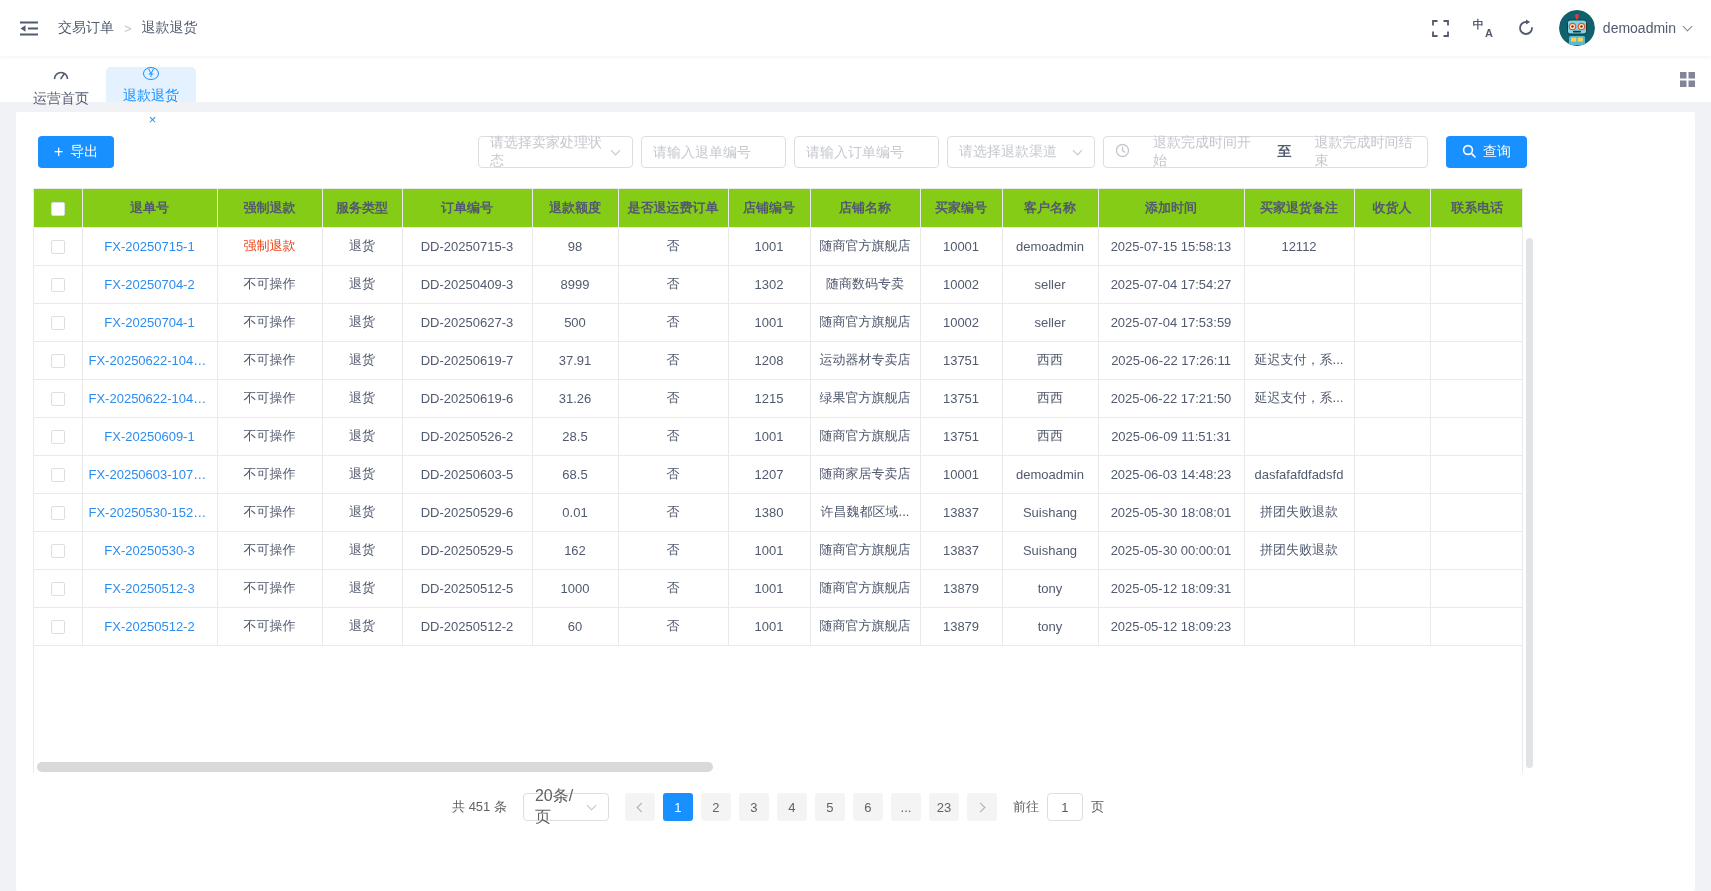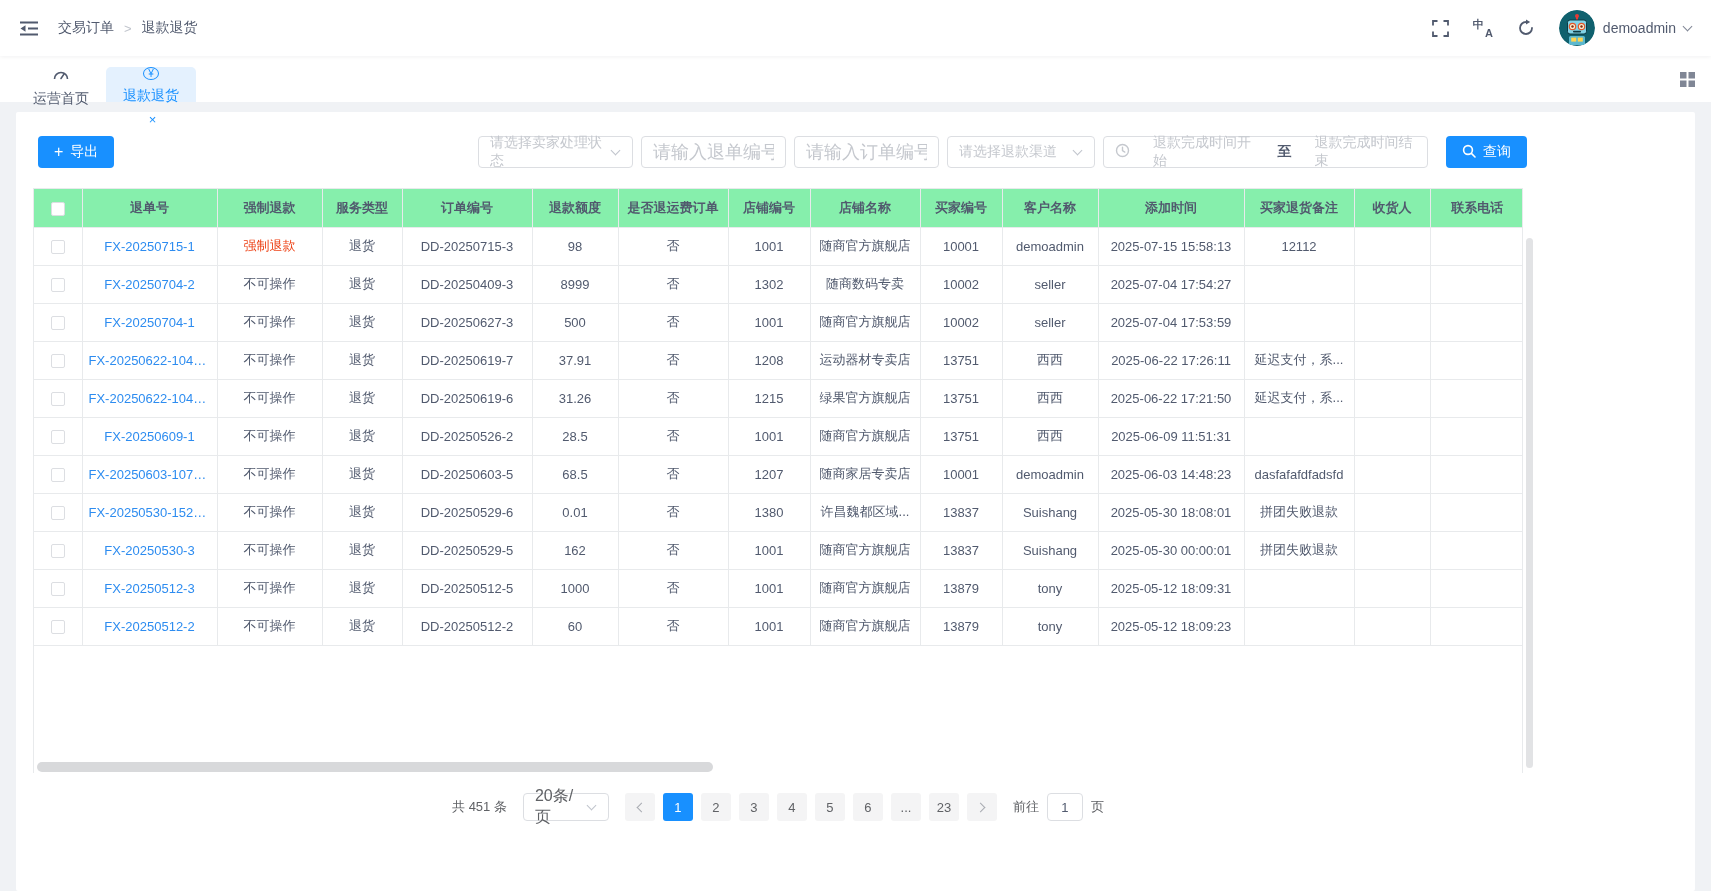--- a/index.html
+++ b/index.html
@@ -33,35 +33,35 @@
   .tab-close { font-size: 13px; margin-left: 3px; color: #1890ff; }
   .tab-grid { margin-left: auto; align-self: center; cursor: pointer; }
   
   .card { position: relative; margin: 10px 16px 0; height: 779px; background: #fff; border-radius: 2px; }
   
   .toolbar { display: flex; align-items: center; padding: 24px 168px 20px 22px; }
   .btn { height: 32px; border: none; border-radius: 4px; background: #1890ff; color: #fff; font-size: 14px; display: inline-flex; align-items: center; gap: 7px; padding: 0 16px; cursor: pointer; font-family: inherit; }
   .btn .plus { font-size: 16px; font-weight: 400; line-height: 1; }
   .filters { margin-left: auto; display: flex; align-items: center; }
   .ctrl { height: 32px; border: 1px solid #dcdee2; border-radius: 4px; background: #fff; display: flex; align-items: center; font-size: 14px; color: #c5c8ce; padding: 0 11px; margin-left: 8px; }
-  .ctrl input { border: none; outline: none; width: 100%; font-size: 18px; color: #515a6e; font-family: inherit; background: transparent; }
+  .ctrl input { border: none; outline: none; width: 100%; font-size: 14px; color: #515a6e; font-family: inherit; background: transparent; }
   .ctrl input::placeholder { color: #c5c8ce; }
   .sel { justify-content: space-between; cursor: pointer; }
   .sel-chev { width: 7px; height: 7px; border-right: 1.3px solid #c0c4cc; border-bottom: 1.3px solid #c0c4cc; transform: rotate(45deg); margin: -3px 2px 0 8px; flex: none; }
   .w155 { width: 155px; } .w145 { width: 145px; } .w148 { width: 148px; }
   .date { width: 325px; gap: 23px; }
   .date .ph { color: #c5c8ce; }
   .date .to { color: #515a6e; font-weight: 600; }
   .btn-search { margin-left: 18px; }
   
   .tablewrap { margin: 0 17px; width: 1490px; height: 585px; overflow: hidden; border: 1px solid #e8eaec; border-bottom: none; }
   table { border-collapse: collapse; table-layout: fixed; width: 1488px; font-size: 13px; color: #515a6e; }
   th, td { border-right: 1px solid #e8eaec; border-bottom: 1px solid #e8eaec; height: 38px; text-align: center; padding: 0 6px; overflow: hidden; white-space: nowrap; text-overflow: ellipsis; }
   th:last-child, td:last-child { border-right: none; }
-  thead th { background: #86efac; font-weight: 600; color: #515a6e; }
+  thead th { background: #84cc16; font-weight: 600; color: #515a6e; }
   td.link { color: #2d8cf0; cursor: pointer; }
   td.danger { color: #ed4014; }
   .cb { display: inline-block; width: 14px; height: 14px; border: 1px solid #dcdee2; border-radius: 2px; background: #fff; vertical-align: middle; cursor: pointer; }
   
   .vthumb { position: absolute; left: 1510px; top: 126px; width: 7px; height: 530px; background: #e2e3e5; border-radius: 4px; }
   .hthumb { position: absolute; left: 21px; top: 650px; width: 676px; height: 10px; background: #d8d9db; border-radius: 5px; }
   
   .pagiwrap { width: 1490px; margin: 20px 0 0 17px; display: flex; align-items: center; justify-content: center; gap: 16px; font-size: 13px; color: #606266; }
   .size-sel { width: 86px; height: 28px; margin-left: 0; font-size: 16px; color: #606266; }
   .pager { display: flex; align-items: center; gap: 8px; }

